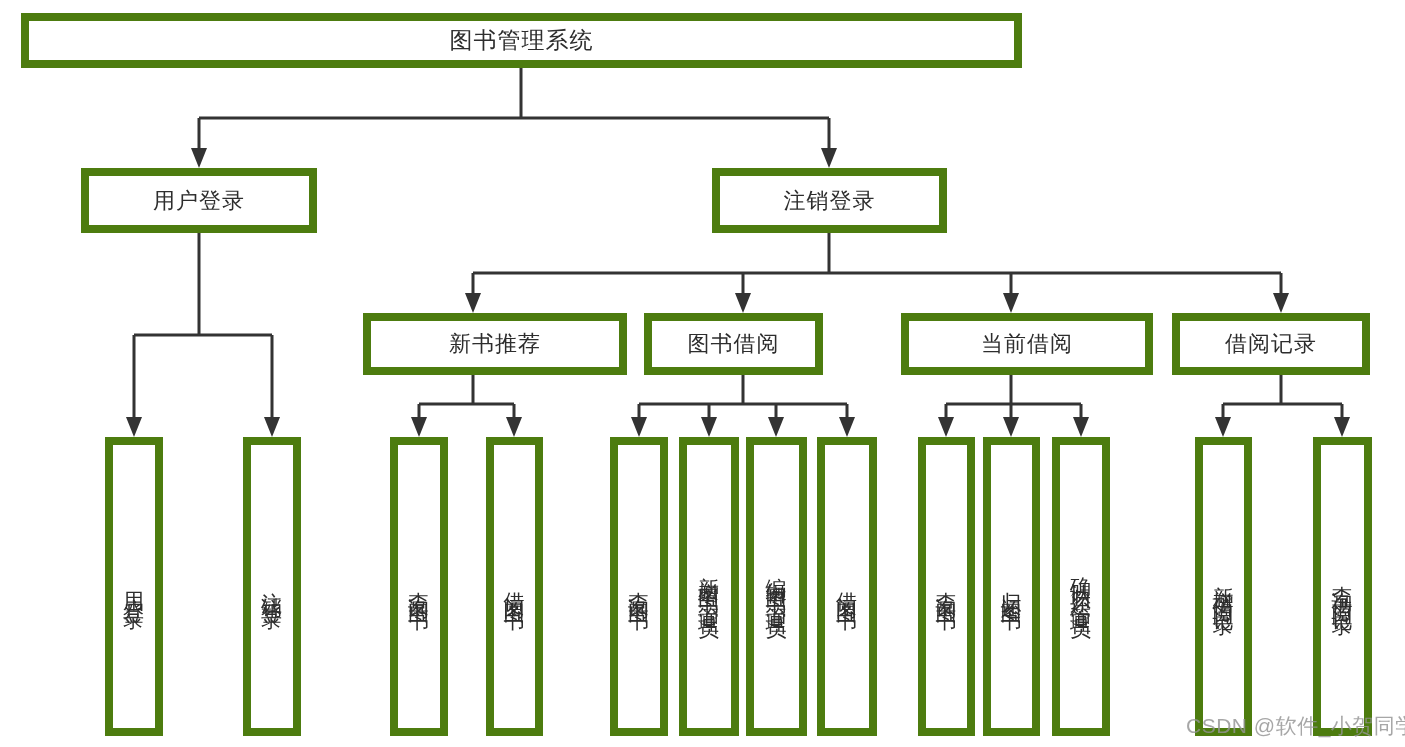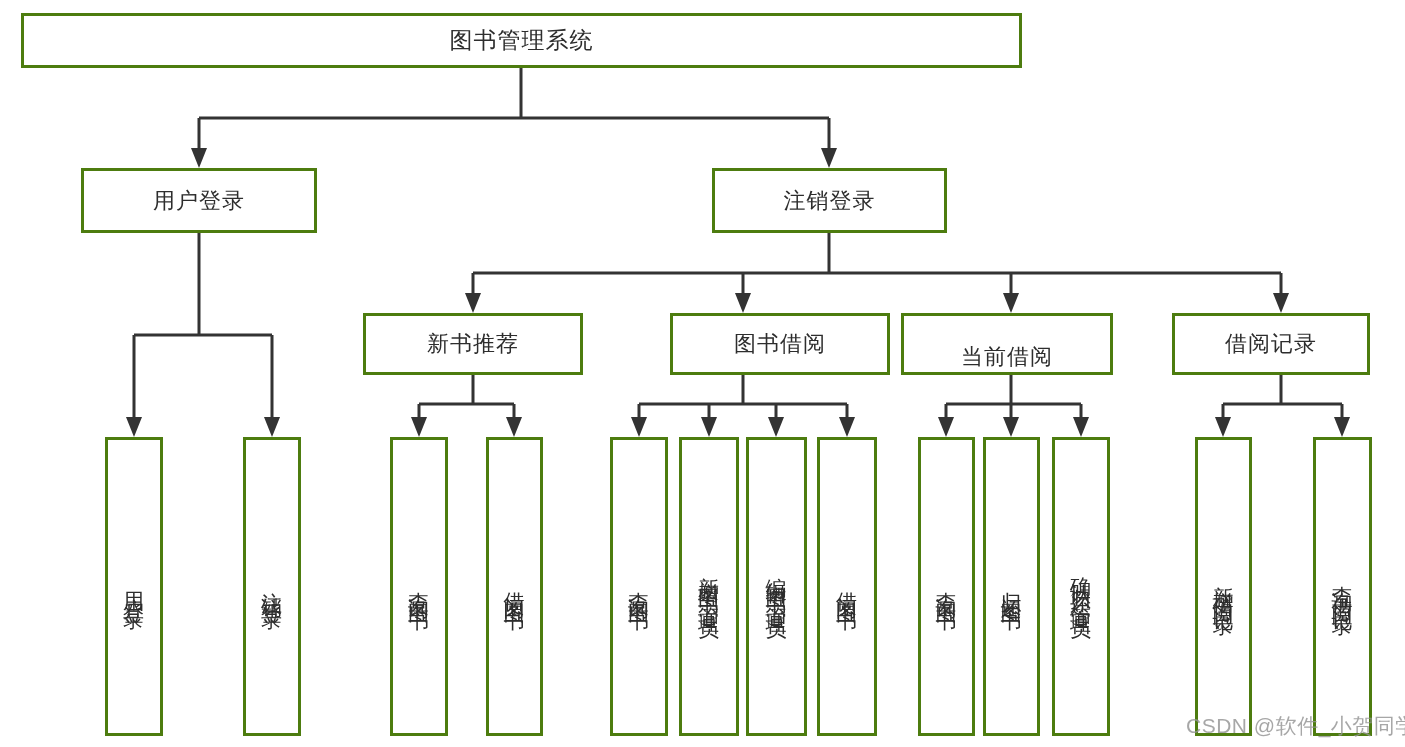--- a/index.html
+++ b/index.html
@@ -17,21 +17,21 @@
   }
   #wires {
     position: absolute;
     left: 0; top: 0;
     width: 1405px; height: 747px;
   }
   .box {
     position: absolute;
     box-sizing: border-box;
     background: #ffffff;
-    border: 3px solid #4d7c0f;
+    border: 8px solid #4d7c0f;
     display: flex;
     align-items: center;
     justify-content: center;
     color: #2d2d2d;
   }
   .h-label {
     font-size: 22px;
     letter-spacing: 1px;
     white-space: nowrap;
   }
@@ -97,27 +97,27 @@
     <span class="h-label root-label">图书管理系统</span>
   </div>
 
   <div class="box lvl2" style="left:81px; width:236px;">
     <span class="h-label">用户登录</span>
   </div>
   <div class="box lvl2" style="left:712px; width:235px;">
     <span class="h-label">注销登录</span>
   </div>
 
-  <div class="box lvl3" style="left:363px; width:220px;">
+  <div class="box lvl3" style="left:363px; width:264px;">
     <span class="h-label">新书推荐</span>
   </div>
-  <div class="box lvl3" style="left:670px; width:220px;">
+  <div class="box lvl3" style="left:644px; width:179px;">
     <span class="h-label">图书借阅</span>
   </div>
-  <div class="box lvl3" style="left:901px; width:212px;align-items:flex-end;">
+  <div class="box lvl3" style="left:901px; width:252px;">
     <span class="h-label">当前借阅</span>
   </div>
   <div class="box lvl3" style="left:1172px; width:198px;">
     <span class="h-label">借阅记录</span>
   </div>
 
   <div class="box leaf" style="left:105px; width:58px;">
     <span class="v-label">用户登录</span>
   </div>
   <div class="box leaf" style="left:243px; width:58px;">

